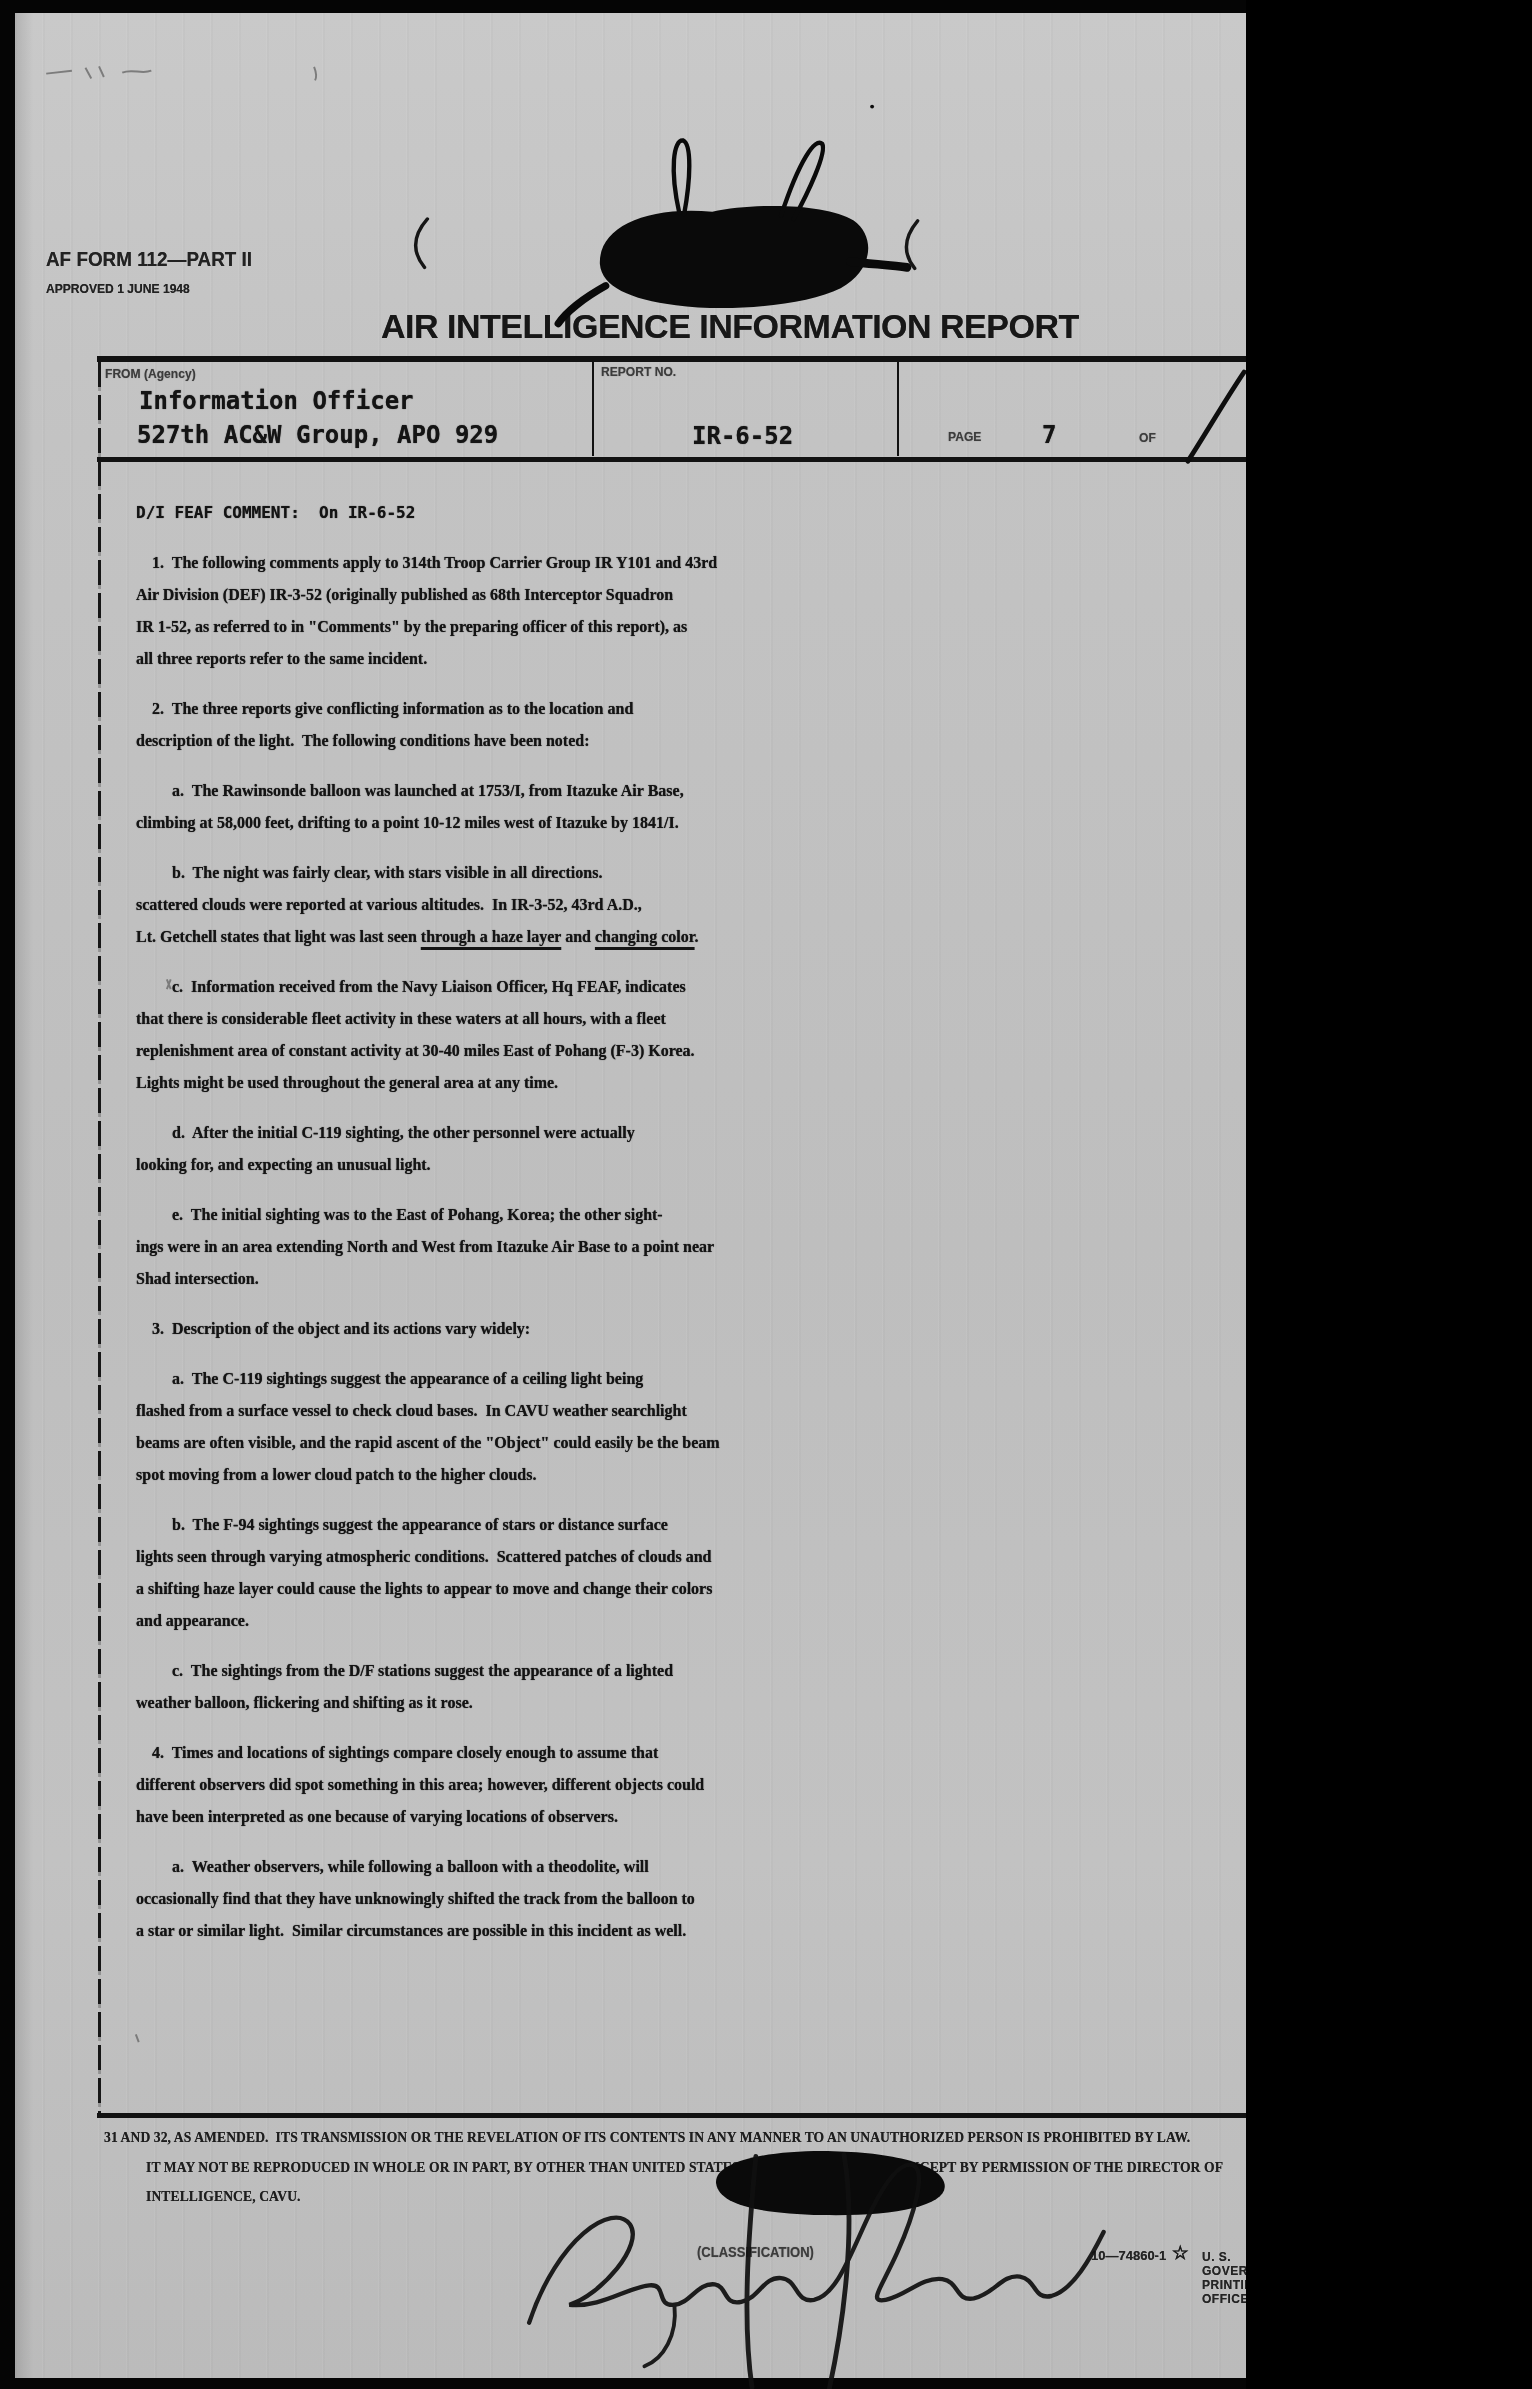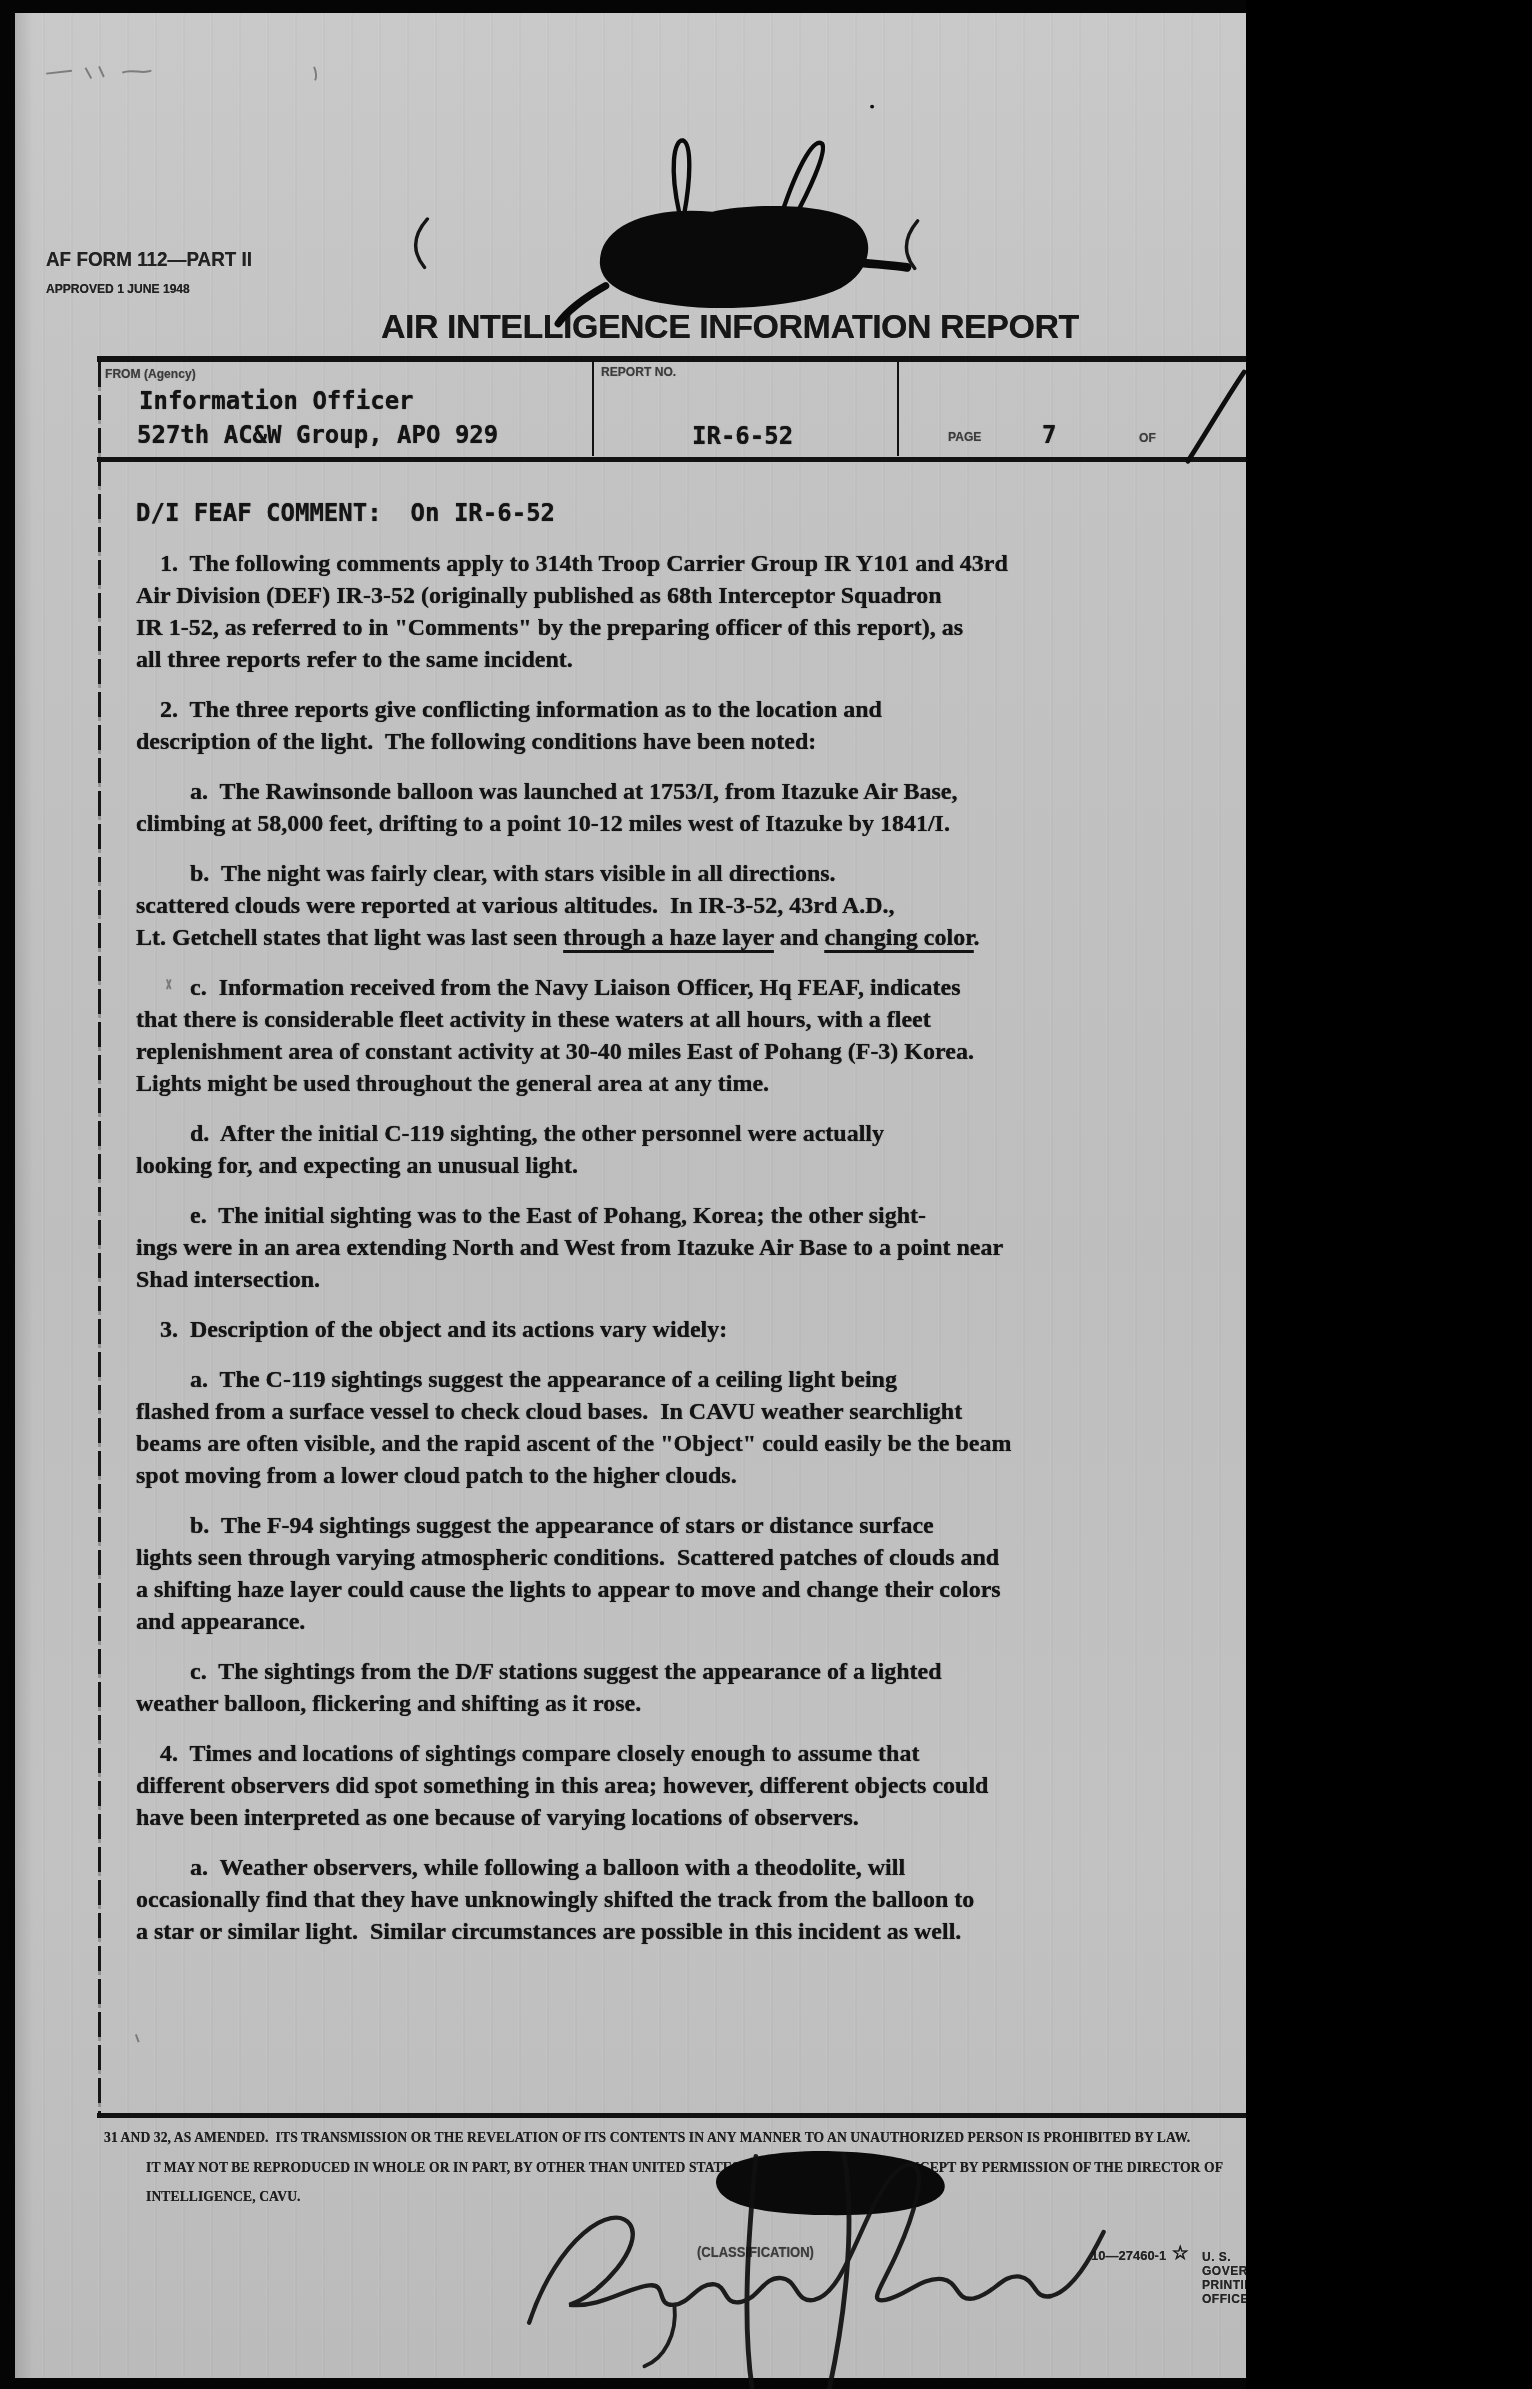--- a/index.html
+++ b/index.html
@@ -9,21 +9,21 @@
          background:
            repeating-linear-gradient(90deg, rgba(255,255,255,.055) 0 1px, rgba(0,0,0,.02) 1px 2.9px, rgba(0,0,0,0) 2.9px 28px),
            linear-gradient(90deg, rgba(0,0,0,.10) 0 2.9px, rgba(0,0,0,0) 19.4px 97%, rgba(0,0,0,.08) 100%),
            linear-gradient(180deg,#c9c9c9 0%,#c3c3c3 18%,#bebebe 52%,#c2c2c2 78%,#bbb 100%);
   }
   .edge{position:absolute;background:#050505;}
   
   .typed{position:absolute;font-family:"DejaVu Sans Mono","Liberation Mono",monospace;
          font-weight:bold;color:#141414;white-space:pre;
          text-shadow:0 0 0.7px rgba(15,15,15,.75), 0 0 1.5px rgba(20,20,20,.18);}
-  .body-text{font-size:24px;line-height:32px;}
+  .body-text{font-size:16px;line-height:32px;}
   .tline{white-space:pre;min-height:32px;font-family:Liberation Serif, serif;}
   .para{margin-top:18px;}
   .u{text-decoration:underline;text-decoration-thickness:3.4px;text-underline-offset:5.3px;}
   
   .printed{position:absolute;color:#222;font-weight:bold;
            text-shadow:0 0 0.5px rgba(30,30,30,.7);}
   .condensed{transform:scaleX(.93);transform-origin:left;}
   .faded{color:#3c3c3c;text-shadow:0 0 1px rgba(60,60,60,.55);}
   
   .rule{position:absolute;background:#121212;}
@@ -70,21 +70,21 @@
   <div class="typed body-text" style="left:136px;top:497px;">D/I FEAF COMMENT:  On IR-6-52</div>
   <div class="typed body-text" id="body-text" style="left:136px;top:529px;width:1281px;"><div class="para"><div class="tline"><span>    1.  The following comments apply to 314th Troop Carrier Group IR Y101 and 43rd</span></div><div class="tline"><span>Air Division (DEF) IR-3-52 (originally published as 68th Interceptor Squadron</span></div><div class="tline"><span>IR 1-52, as referred to in "Comments" by the preparing officer of this report), as</span></div><div class="tline"><span>all three reports refer to the same incident.</span></div></div><div class="para"><div class="tline"><span>    2.  The three reports give conflicting information as to the location and</span></div><div class="tline"><span>description of the light.  The following conditions have been noted:</span></div></div><div class="para"><div class="tline"><span>         a.  The Rawinsonde balloon was launched at 1753/I, from Itazuke Air Base,</span></div><div class="tline"><span>climbing at 58,000 feet, drifting to a point 10-12 miles west of Itazuke by 1841/I.</span></div></div><div class="para"><div class="tline"><span>         b.  The night was fairly clear, with stars visible in all directions.</span></div><div class="tline"><span>scattered clouds were reported at various altitudes.  In IR-3-52, 43rd A.D.,</span></div><div class="tline"><span>Lt. Getchell states that light was last seen </span><span class="u">through a haze layer</span><span> and </span><span class="u">changing color</span><span>.</span></div></div><div class="para"><div class="tline"><span>         c.  Information received from the Navy Liaison Officer, Hq FEAF, indicates</span></div><div class="tline"><span>that there is considerable fleet activity in these waters at all hours, with a fleet</span></div><div class="tline"><span>replenishment area of constant activity at 30-40 miles East of Pohang (F-3) Korea.</span></div><div class="tline"><span>Lights might be used throughout the general area at any time.</span></div></div><div class="para"><div class="tline"><span>         d.  After the initial C-119 sighting, the other personnel were actually</span></div><div class="tline"><span>looking for, and expecting an unusual light.</span></div></div><div class="para"><div class="tline"><span>         e.  The initial sighting was to the East of Pohang, Korea; the other sight-</span></div><div class="tline"><span>ings were in an area extending North and West from Itazuke Air Base to a point near</span></div><div class="tline"><span>Shad intersection.</span></div></div><div class="para"><div class="tline"><span>    3.  Description of the object and its actions vary widely:</span></div></div><div class="para"><div class="tline"><span>         a.  The C-119 sightings suggest the appearance of a ceiling light being</span></div><div class="tline"><span>flashed from a surface vessel to check cloud bases.  In CAVU weather searchlight</span></div><div class="tline"><span>beams are often visible, and the rapid ascent of the "Object" could easily be the beam</span></div><div class="tline"><span>spot moving from a lower cloud patch to the higher clouds.</span></div></div><div class="para"><div class="tline"><span>         b.  The F-94 sightings suggest the appearance of stars or distance surface</span></div><div class="tline"><span>lights seen through varying atmospheric conditions.  Scattered patches of clouds and</span></div><div class="tline"><span>a shifting haze layer could cause the lights to appear to move and change their colors</span></div><div class="tline"><span>and appearance.</span></div></div><div class="para"><div class="tline"><span>         c.  The sightings from the D/F stations suggest the appearance of a lighted</span></div><div class="tline"><span>weather balloon, flickering and shifting as it rose.</span></div></div><div class="para"><div class="tline"><span>    4.  Times and locations of sightings compare closely enough to assume that</span></div><div class="tline"><span>different observers did spot something in this area; however, different objects could</span></div><div class="tline"><span>have been interpreted as one because of varying locations of observers.</span></div></div><div class="para"><div class="tline"><span>         a.  Weather observers, while following a balloon with a theodolite, will</span></div><div class="tline"><span>occasionally find that they have unknowingly shifted the track from the balloon to</span></div><div class="tline"><span>a star or similar light.  Similar circumstances are possible in this incident as well.</span></div></div></div>
 
   <div class="printed note-lines" style="left:104px;top:2123px;width:1337px;font-size:13.6px;line-height:29.6px;color:#1e1e1e;letter-spacing:0.1px;">
       <div class="tline"><span>31 AND 32, AS AMENDED.  ITS TRANSMISSION OR THE REVELATION OF ITS CONTENTS IN ANY MANNER TO AN UNAUTHORIZED PERSON IS PROHIBITED BY LAW.</span></div>
       <div class="tline"><span>IT MAY NOT BE REPRODUCED IN WHOLE OR IN PART, BY OTHER THAN UNITED STATES AIR FORCE AGENCIES, EXCEPT BY PERMISSION OF THE DIRECTOR OF</span></div>
       <div class="tline"><span>INTELLIGENCE, CAVU.</span></div>
     </div>
 
   <div class="printed condensed faded" style="left:697px;top:2244px;font-size:14px;">(CLASSIFICATION)</div>
-  <div class="printed" style="left:1091px;top:2248px;font-size:13px;color:#242424;">10—27460-1</div>
+  <div class="printed" style="left:1091px;top:2248px;font-size:13px;color:#242424;">10—74860-1</div>
   <div class="printed" style="left:1172px;top:2242px;font-size:18.4px;color:#1a1a1a;">☆</div>
   <div class="printed" style="left:1202px;top:2250px;font-size:12px;letter-spacing:0.5px;color:#242424;">U. S. GOVERNMENT PRINTING OFFICE</div>
 
   <svg class="overlay" width="1533" height="2389" viewBox="0 0 3164 4932">
 
     <g stroke="#6f6f6f" stroke-width="4" fill="none" opacity=".85">
       <path d="M95,152 L148,146"></path>
       <path d="M176,140 L188,162"></path>
       <path d="M204,137 L214,159"></path>
       <path d="M252,150 C272,141 292,154 312,146"></path>

